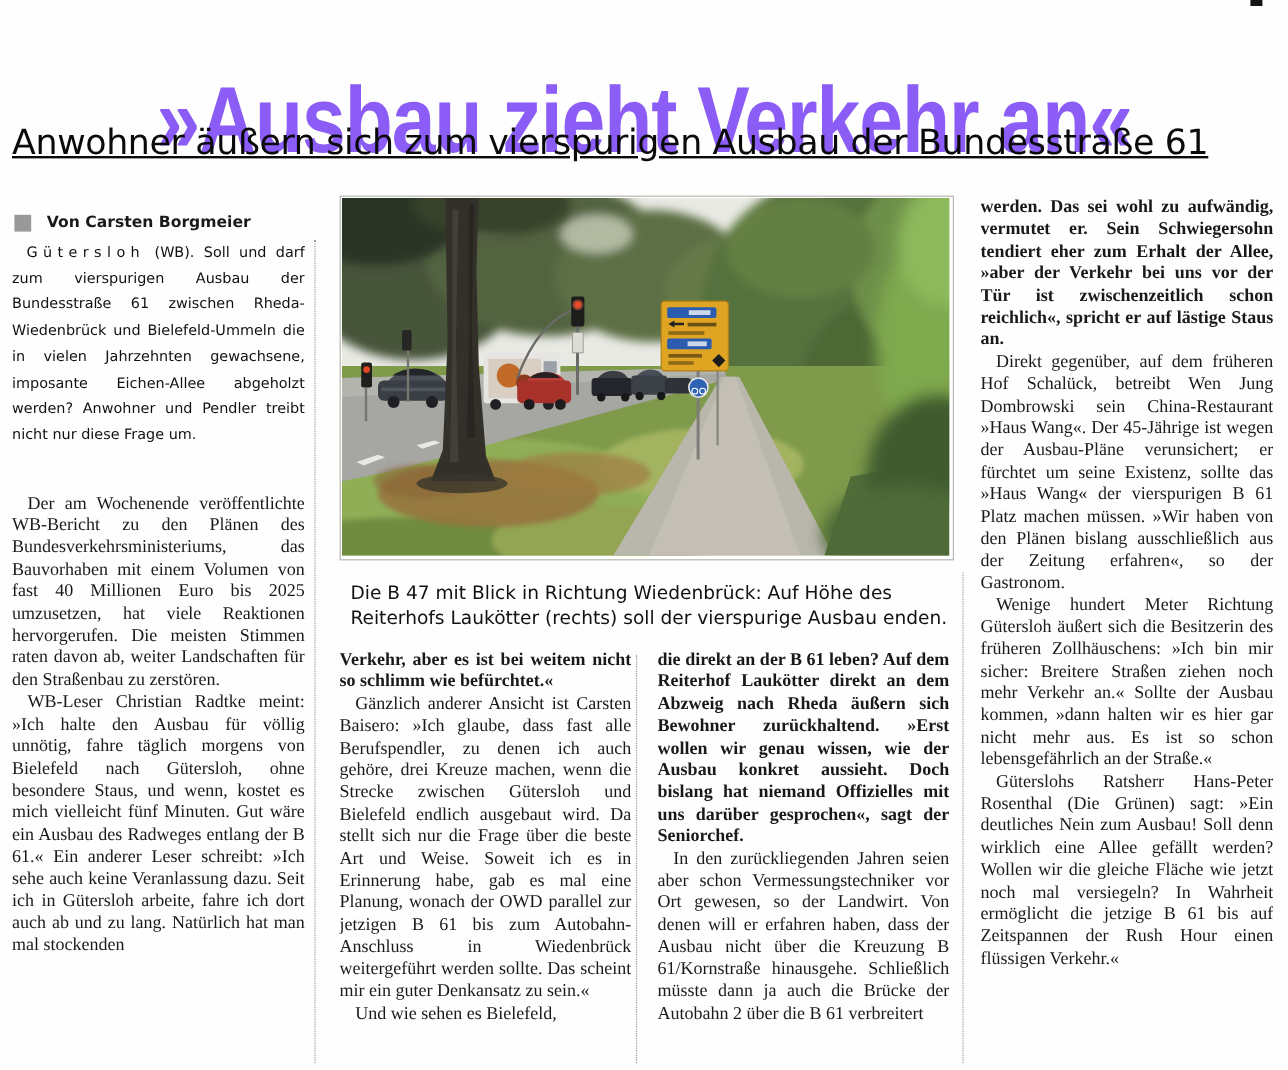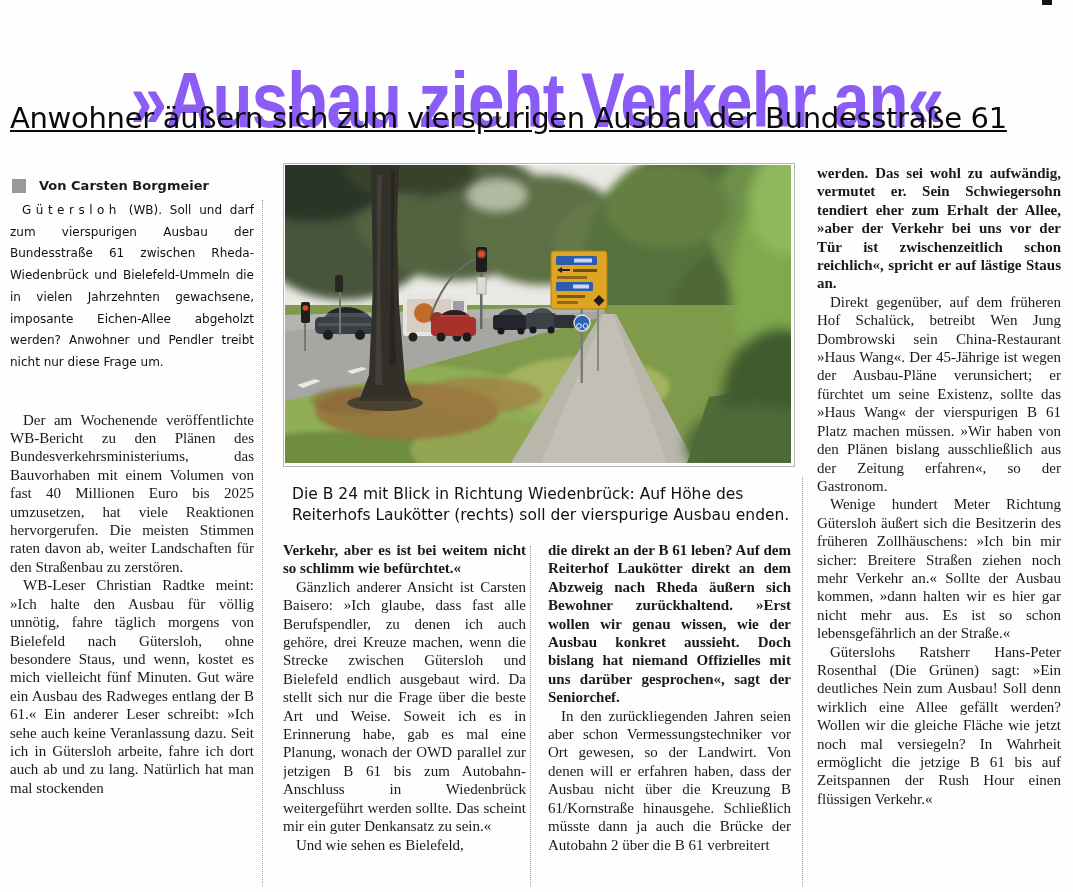--- a/index.html
+++ b/index.html
@@ -223,21 +223,21 @@
 
     <g filter="url(#b6)">
       <ellipse cx="500" cy="120" rx="55" ry="95" fill="#7fa94e"></ellipse>
       <ellipse cx="497" cy="235" rx="60" ry="72" fill="#3f5c2e"></ellipse>
       <ellipse cx="505" cy="38" rx="42" ry="52" fill="#8db95c"></ellipse>
       <ellipse cx="470" cy="280" rx="70" ry="40" fill="#4e6b37"></ellipse>
     </g>
   </svg>
 </div>
 
-<div class="caption">Die B 24 mit Blick in Richtung Wiedenbrück: Auf Höhe des Reiterhofs Laukötter (rechts) soll der vierspurige Ausbau enden.</div>
+<div class="caption">Die B 47 mit Blick in Richtung Wiedenbrück: Auf Höhe des Reiterhofs Laukötter (rechts) soll der vierspurige Ausbau enden.</div>
 
 <div class="col" id="col2">
   <p class="cont">Verkehr, aber es ist bei weitem nicht so schlimm wie befürchtet.«</p>
   <p>Gänzlich anderer Ansicht ist Carsten Baisero: »Ich glaube, dass fast alle Berufspendler, zu denen ich auch gehöre, drei Kreuze machen, wenn die Strecke zwischen Gütersloh und Bielefeld endlich ausgebaut wird. Da stellt sich nur die Frage über die beste Art und Weise. Soweit ich es in Erinnerung habe, gab es mal eine Planung, wonach der OWD parallel zur jetzigen B 61 bis zum Autobahn-Anschluss in Wiedenbrück weitergeführt werden sollte. Das scheint mir ein guter Denkansatz zu sein.«</p>
   <p>Und wie sehen es Bielefeld,</p>
 </div>
 
 <div class="col" id="col3">
   <p class="cont">die direkt an der B 61 leben? Auf dem Reiterhof Laukötter direkt an dem Abzweig nach Rheda äußern sich Bewohner zurückhaltend. »Erst wollen wir genau wissen, wie der Ausbau konkret aussieht. Doch bislang hat niemand Offizielles mit uns darüber gesprochen«, sagt der Seniorchef.</p>
   <p>In den zurückliegenden Jahren seien aber schon Vermessungstechniker vor Ort gewesen, so der Landwirt. Von denen will er erfahren haben, dass der Ausbau nicht über die Kreuzung B 61/Kornstraße hinausgehe. Schließlich müsste dann ja auch die Brücke der Autobahn 2 über die B 61 verbreitert</p>

